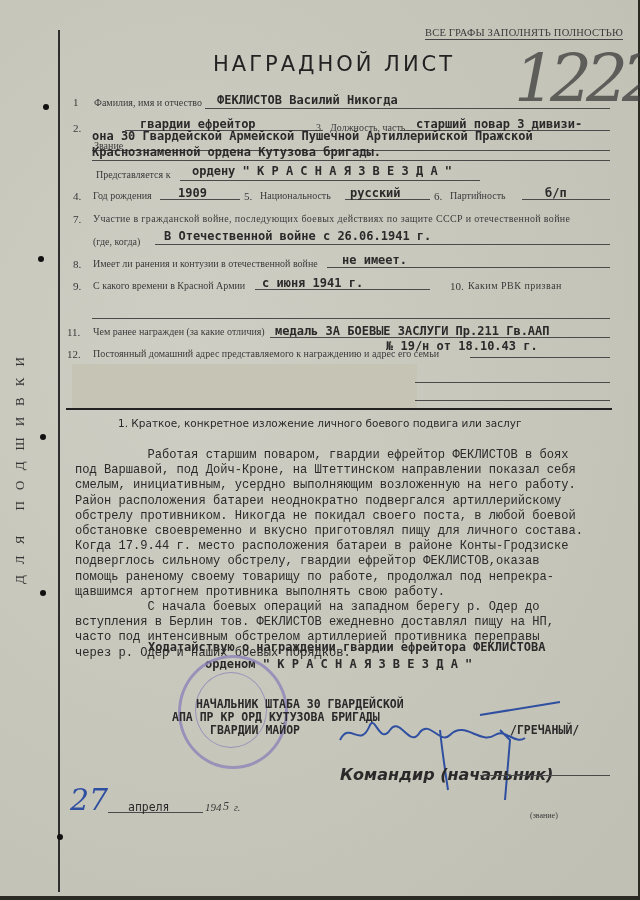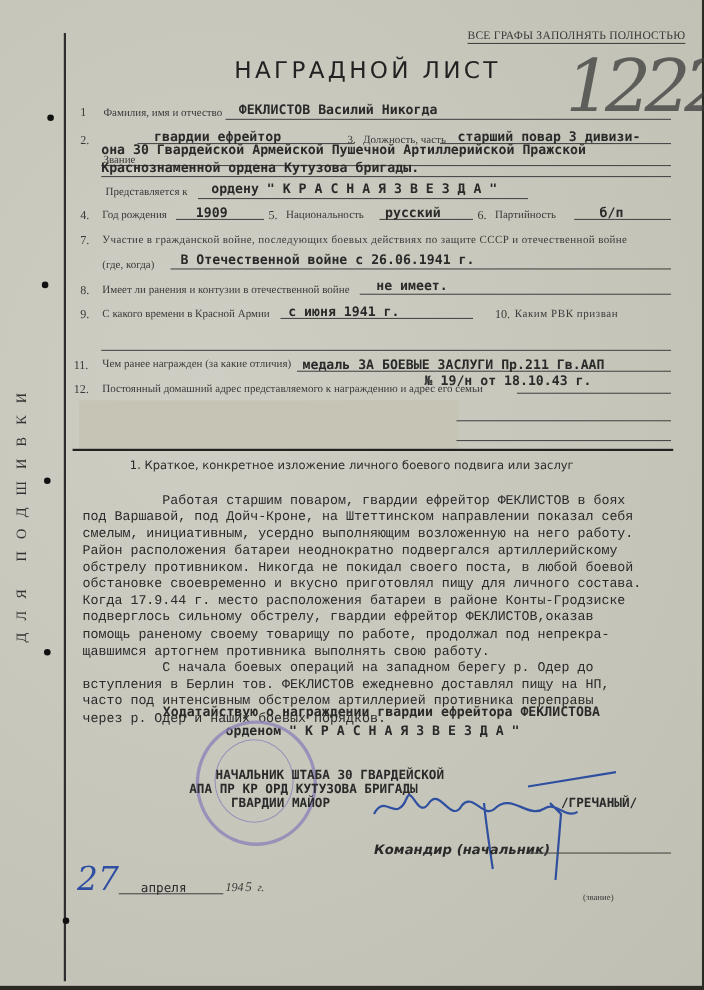--- a/index.html
+++ b/index.html
@@ -52,21 +52,21 @@
   }
   .stamp-inner {
     position: absolute; left: 14px; top: 14px; width: 70px; height: 74px; border-radius: 50%;
     border: 1.5px solid #8a80b8;
   }
   .ink { font-family: "DejaVu Serif", serif; color: #2f4fa0; font-style: italic; }
   .handnum {
     position: absolute; left: 478px; top: 40px; font-family: "DejaVu Serif", serif;
     font-size: 66px; color: #3b3b3b; font-style: italic; opacity: 0.75; letter-spacing: -6px; margin-left: 36px;
   }
-  .cmd { font-family: "DejaVu Sans", sans-serif; font-style: italic; font-weight: bold; font-size: 12px; color: #2a2a2a; }
+  .cmd { font-family: "DejaVu Sans", sans-serif; font-style: italic; font-weight: bold; font-size: 16px; color: #2a2a2a; }
 </style>
 </head>
 <body>
 
 <div class="page">
   <div class="vline"></div>
   <div class="side-text">ДЛЯ ПОДШИВКИ</div>
   <div class="hole" style="left:43px;top:104px;"></div>
   <div class="hole" style="left:38px;top:256px;"></div>
   <div class="hole" style="left:40px;top:434px;"></div>

